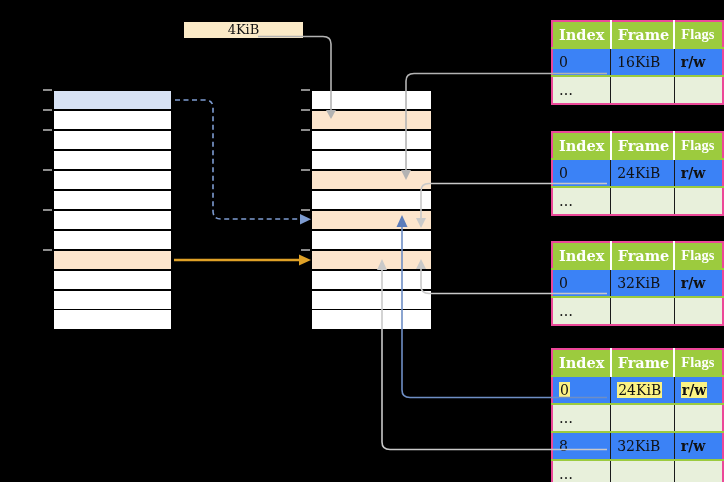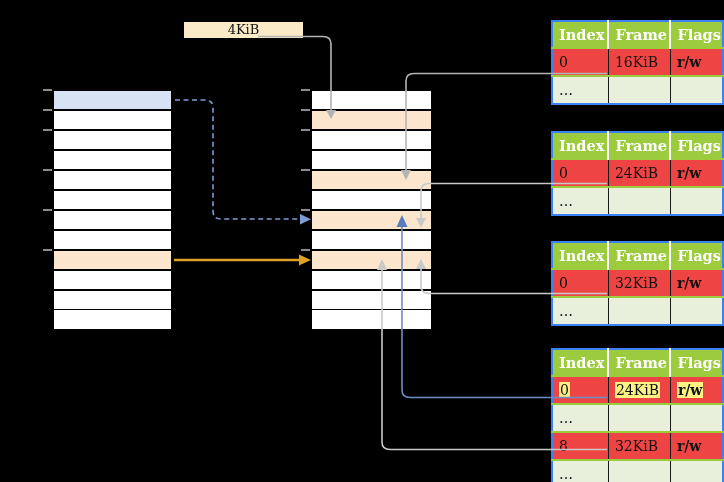--- a/index.html
+++ b/index.html
@@ -17,24 +17,24 @@
   #mid-col{left:311px;width:121px;}
   .mrow{flex:1;}
   .f-white{background:#ffffff;}
   .f-blue{background:#D7E2F4;}
   .f-orange{background:#FCE5CD;}
 
   .tick{position:absolute;width:9px;height:2px;background:#8C8C8C;}
 
   
   .ptable{position:absolute;left:551px;border-collapse:collapse;table-layout:fixed;
-          border:2px solid #3b82f6;background:#ef4444;}
+          border:2px solid #ec4899;background:#3b82f6;}
   .ptable th{background:#9CCB3E;color:#fff;font-weight:bold;font-size:14.5px;
              height:25px;padding:0 0 0 6px;text-align:left;border-right:2px solid #fff;}
-  .ptable th:last-child{border-right:none;}
+  .ptable th:last-child{border-right:none;font-family:Liberation Serif, serif;}
   .ptable td{font-size:14px;color:#111;height:26px;padding:0 0 0 6px;text-align:left;
              vertical-align:middle;border-top:2px solid #9CCB3E;border-right:1px solid #1a1a1a;}
   .ptable td:last-child{border-right:none;font-weight:bold;}
   .ptable tr.dots td{background:#E8F0DB;}
   .c-index{width:55px;} .c-frame{width:59px;margin-top:27px;} .c-flags{width:47px;}
   .hl{background:#FBF284;padding:0 1px;}
 
   #t0{top:20px;} #t1{top:131px;} #t2{top:241px;} #t3{top:348px;}
 
   

